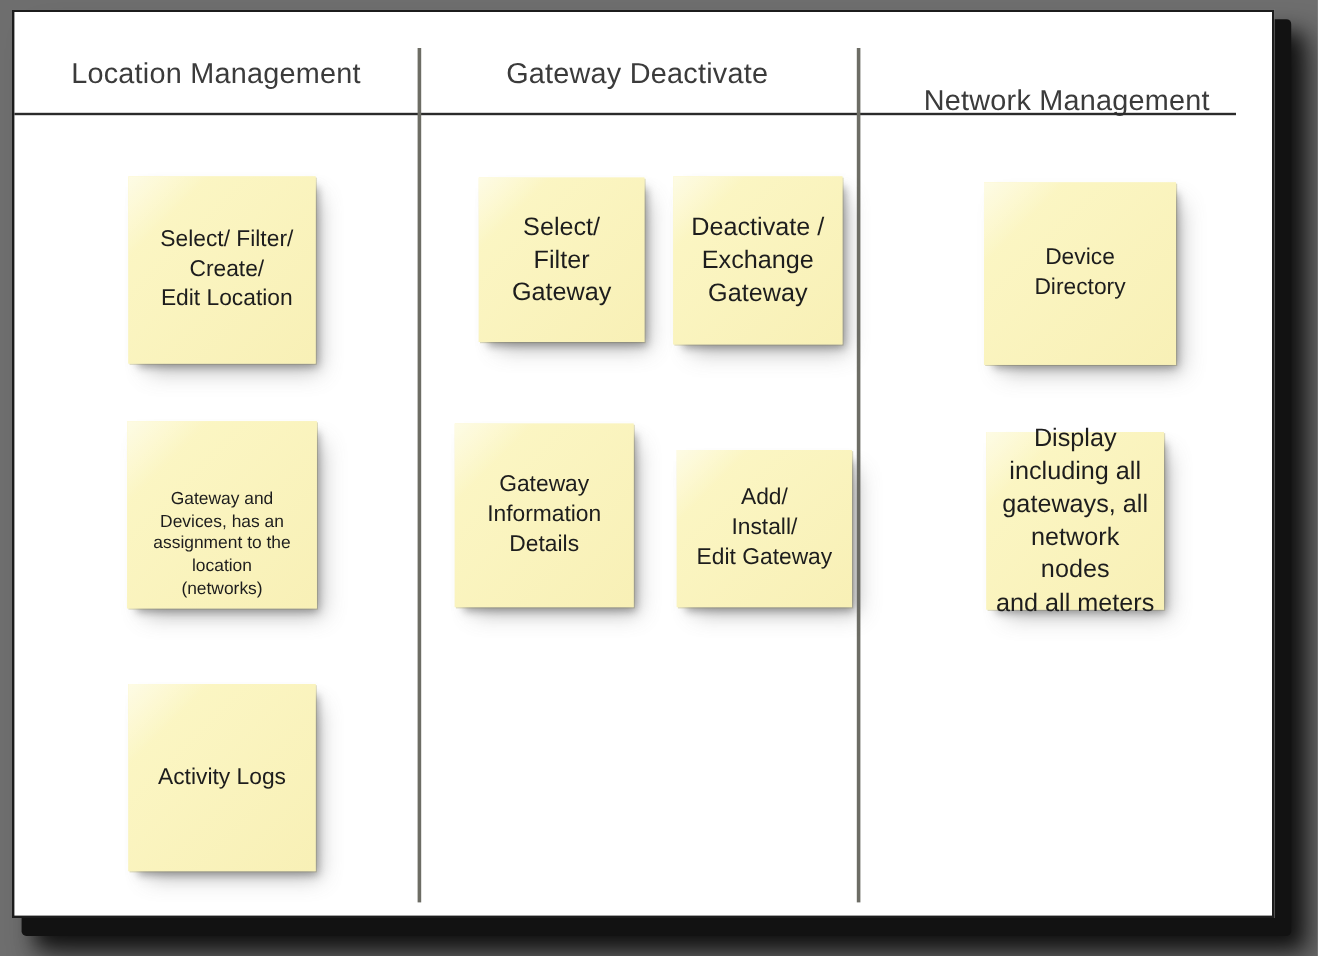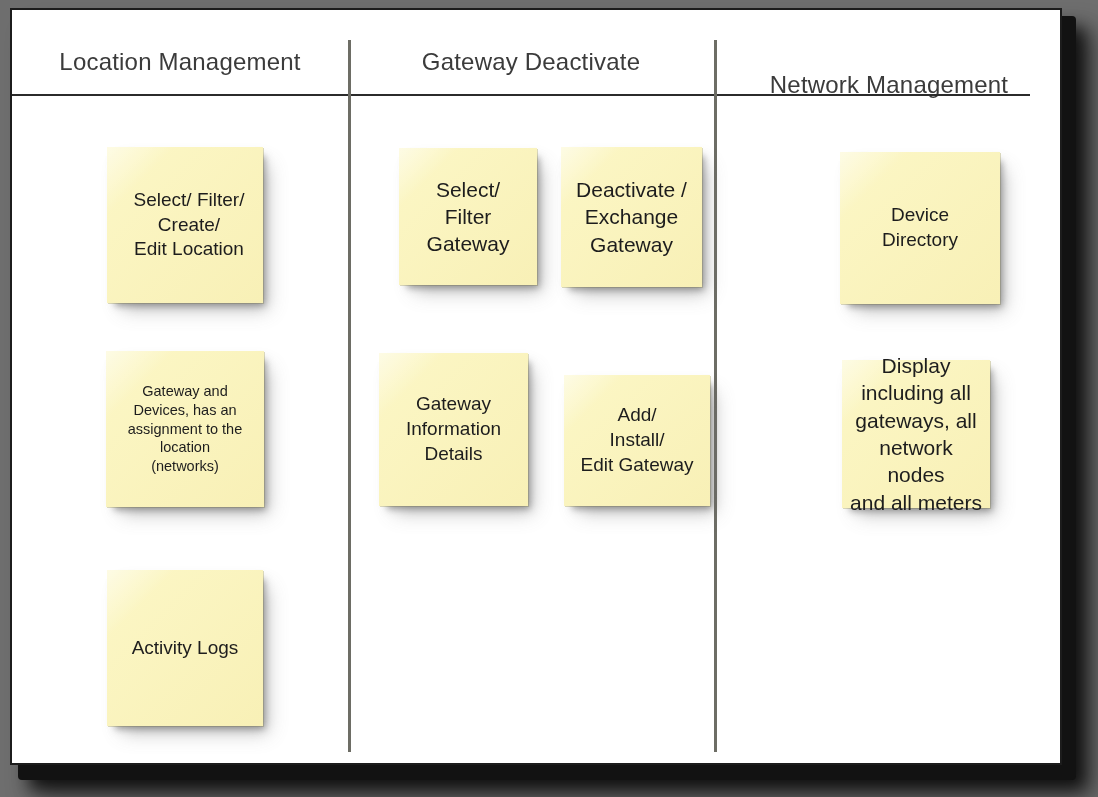--- a/index.html
+++ b/index.html
@@ -133,21 +133,21 @@
 
     <div class="vrule v1"></div>
     <div class="vrule v2"></div>
 
     <div class="notes-layer" id="notes-layer">
         <div class="note n-big" style="left: 95px; top: 137px; width: 156px; height: 156px; padding-left: 16px;">
           <span class="note-text">Select/ Filter/
 Create/
 Edit Location</span>
         </div>
-        <div class="note n-small" style="left: 94px; top: 341px; width: 158px; height: 156px;">
+        <div class="note n-small" style="left: 94px; top: 341px; width: 158px; height: 156px; align-items: flex-end;">
           <span class="note-text">Gateway and
 Devices, has an
 assignment to the
 location
 (networks)</span>
         </div>
         <div class="note n-big" style="left: 95px; top: 560px; width: 156px; height: 156px;">
           <span class="note-text">Activity Logs</span>
         </div>
         <div class="note n-mid" style="left: 387px; top: 138px; width: 138px; height: 137px;">
@@ -163,25 +163,25 @@
         <div class="note n-big" style="left: 367px; top: 343px; width: 149px; height: 153px;">
           <span class="note-text">Gateway
 Information
 Details</span>
         </div>
         <div class="note n-big" style="left: 552px; top: 365px; width: 146px; height: 131px;">
           <span class="note-text">Add/
 Install/
 Edit Gateway</span>
         </div>
-        <div class="note n-big" style="left: 808px; top: 142px; width: 160px; height: 152px; margin-left: 20px;">
+        <div class="note n-big" style="left: 808px; top: 142px; width: 160px; height: 152px;">
           <span class="note-text">Device
 Directory</span>
         </div>
-        <div class="note n-mid" style="left: 830px; top: 350px; width: 148px; height: 148px;">
+        <div class="note n-mid" style="left: 810px; top: 350px; width: 148px; height: 148px;">
           <span class="note-text">Display
 including all
 gateways, all
 network nodes
 and all meters</span>
         </div>
       </div>
 
   </div>
 </div>

